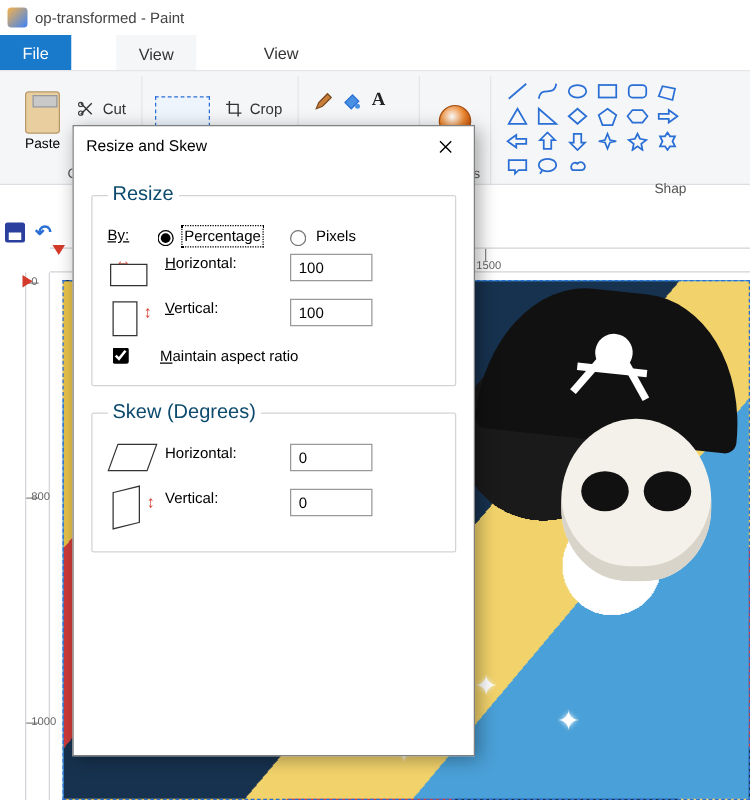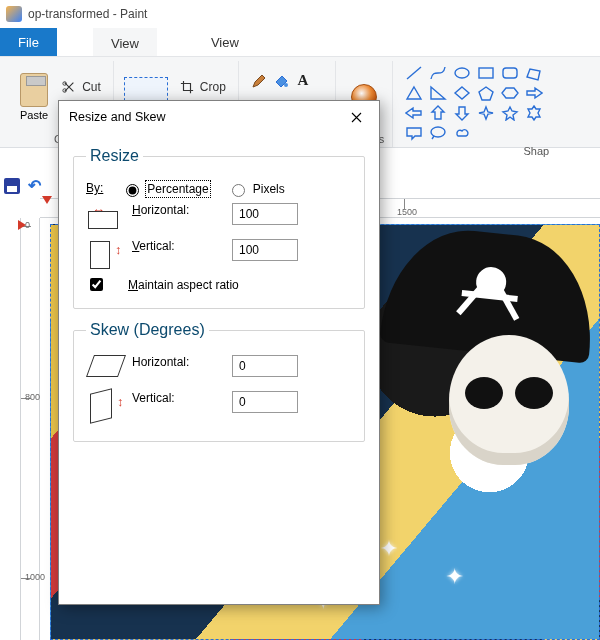--- a/index.html
+++ b/index.html
@@ -377,21 +377,21 @@
     <div class="lbl" style="align-self:flex-end;padding-right:4px;">Shap</div>
   </div>
 </div>
 
 <div class="qat">
   <span class="disk"></span>
   <span class="undo">↶</span>
 </div>
 
 <div class="ruler-h">
-  <div class="tick big" style="left:364px">
+  <div class="tick big" style="left:348px">
       <div class="line"></div>
       <div class="num">1500</div>
     </div>
 </div>
 <div class="ruler-v">
   <div class="tick big" style="top:8px">
       <div class="line"></div>
       <div class="num">0</div>
     </div>
   <div class="tick big" style="top:180px">

